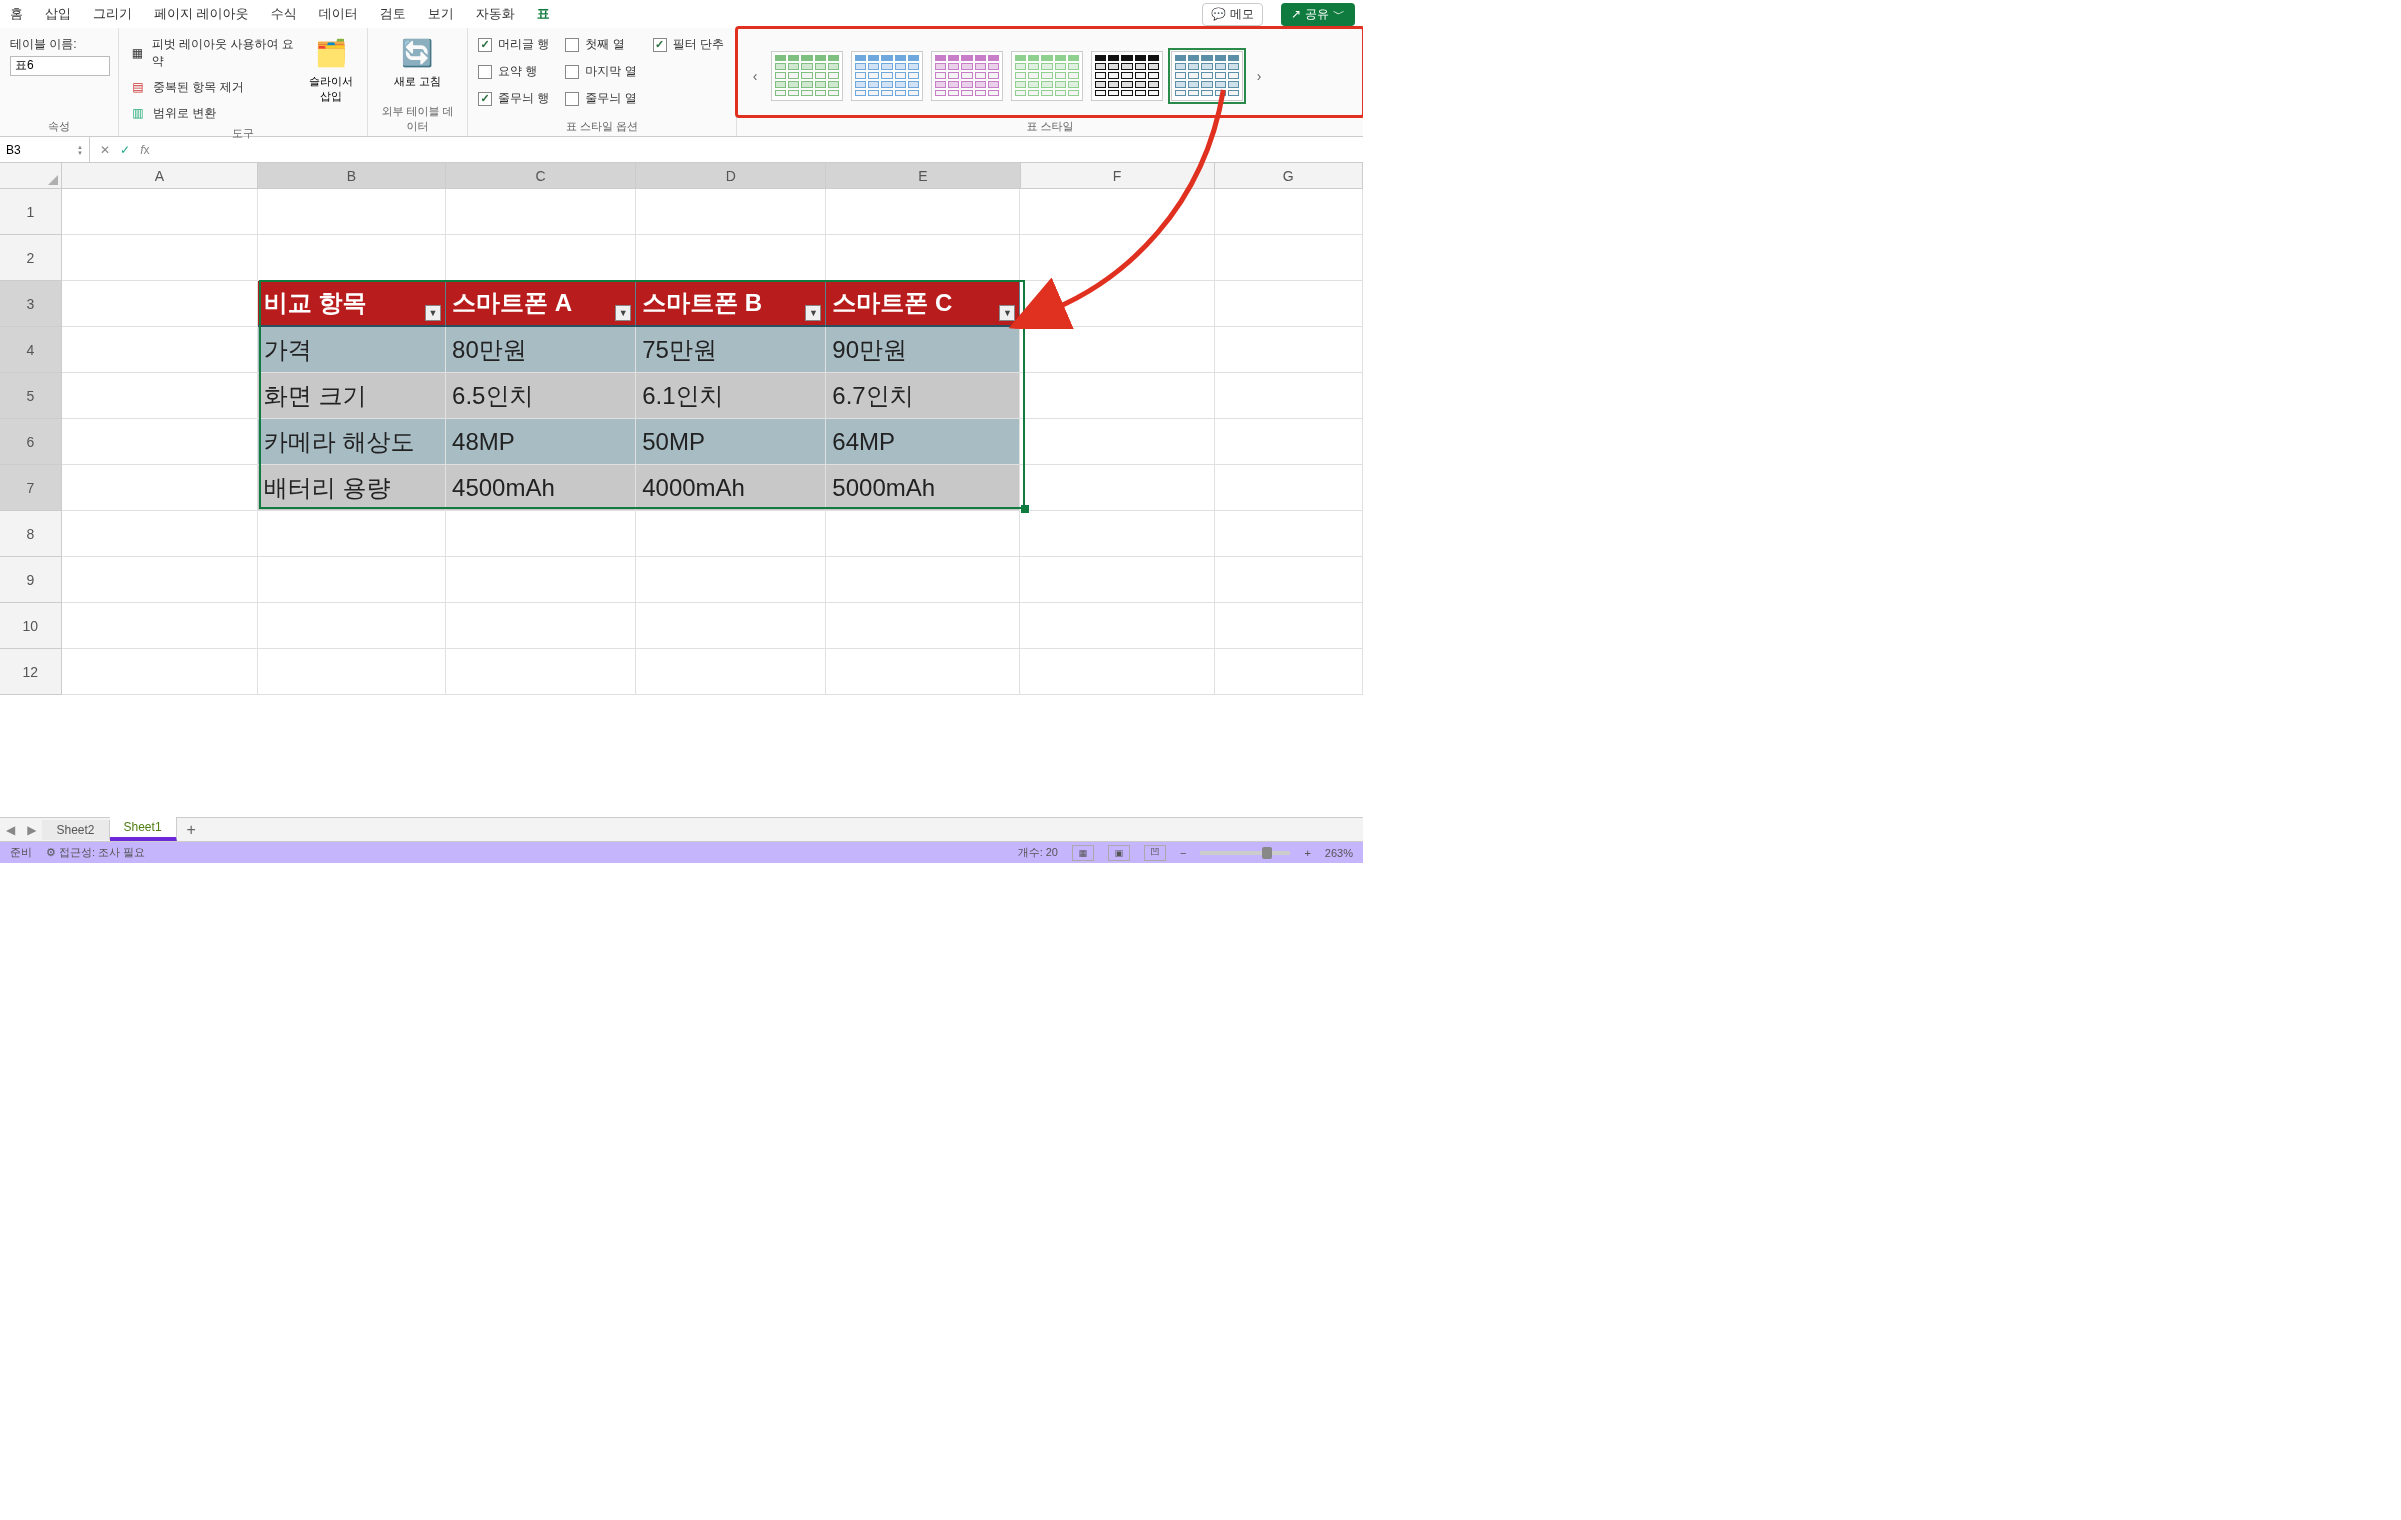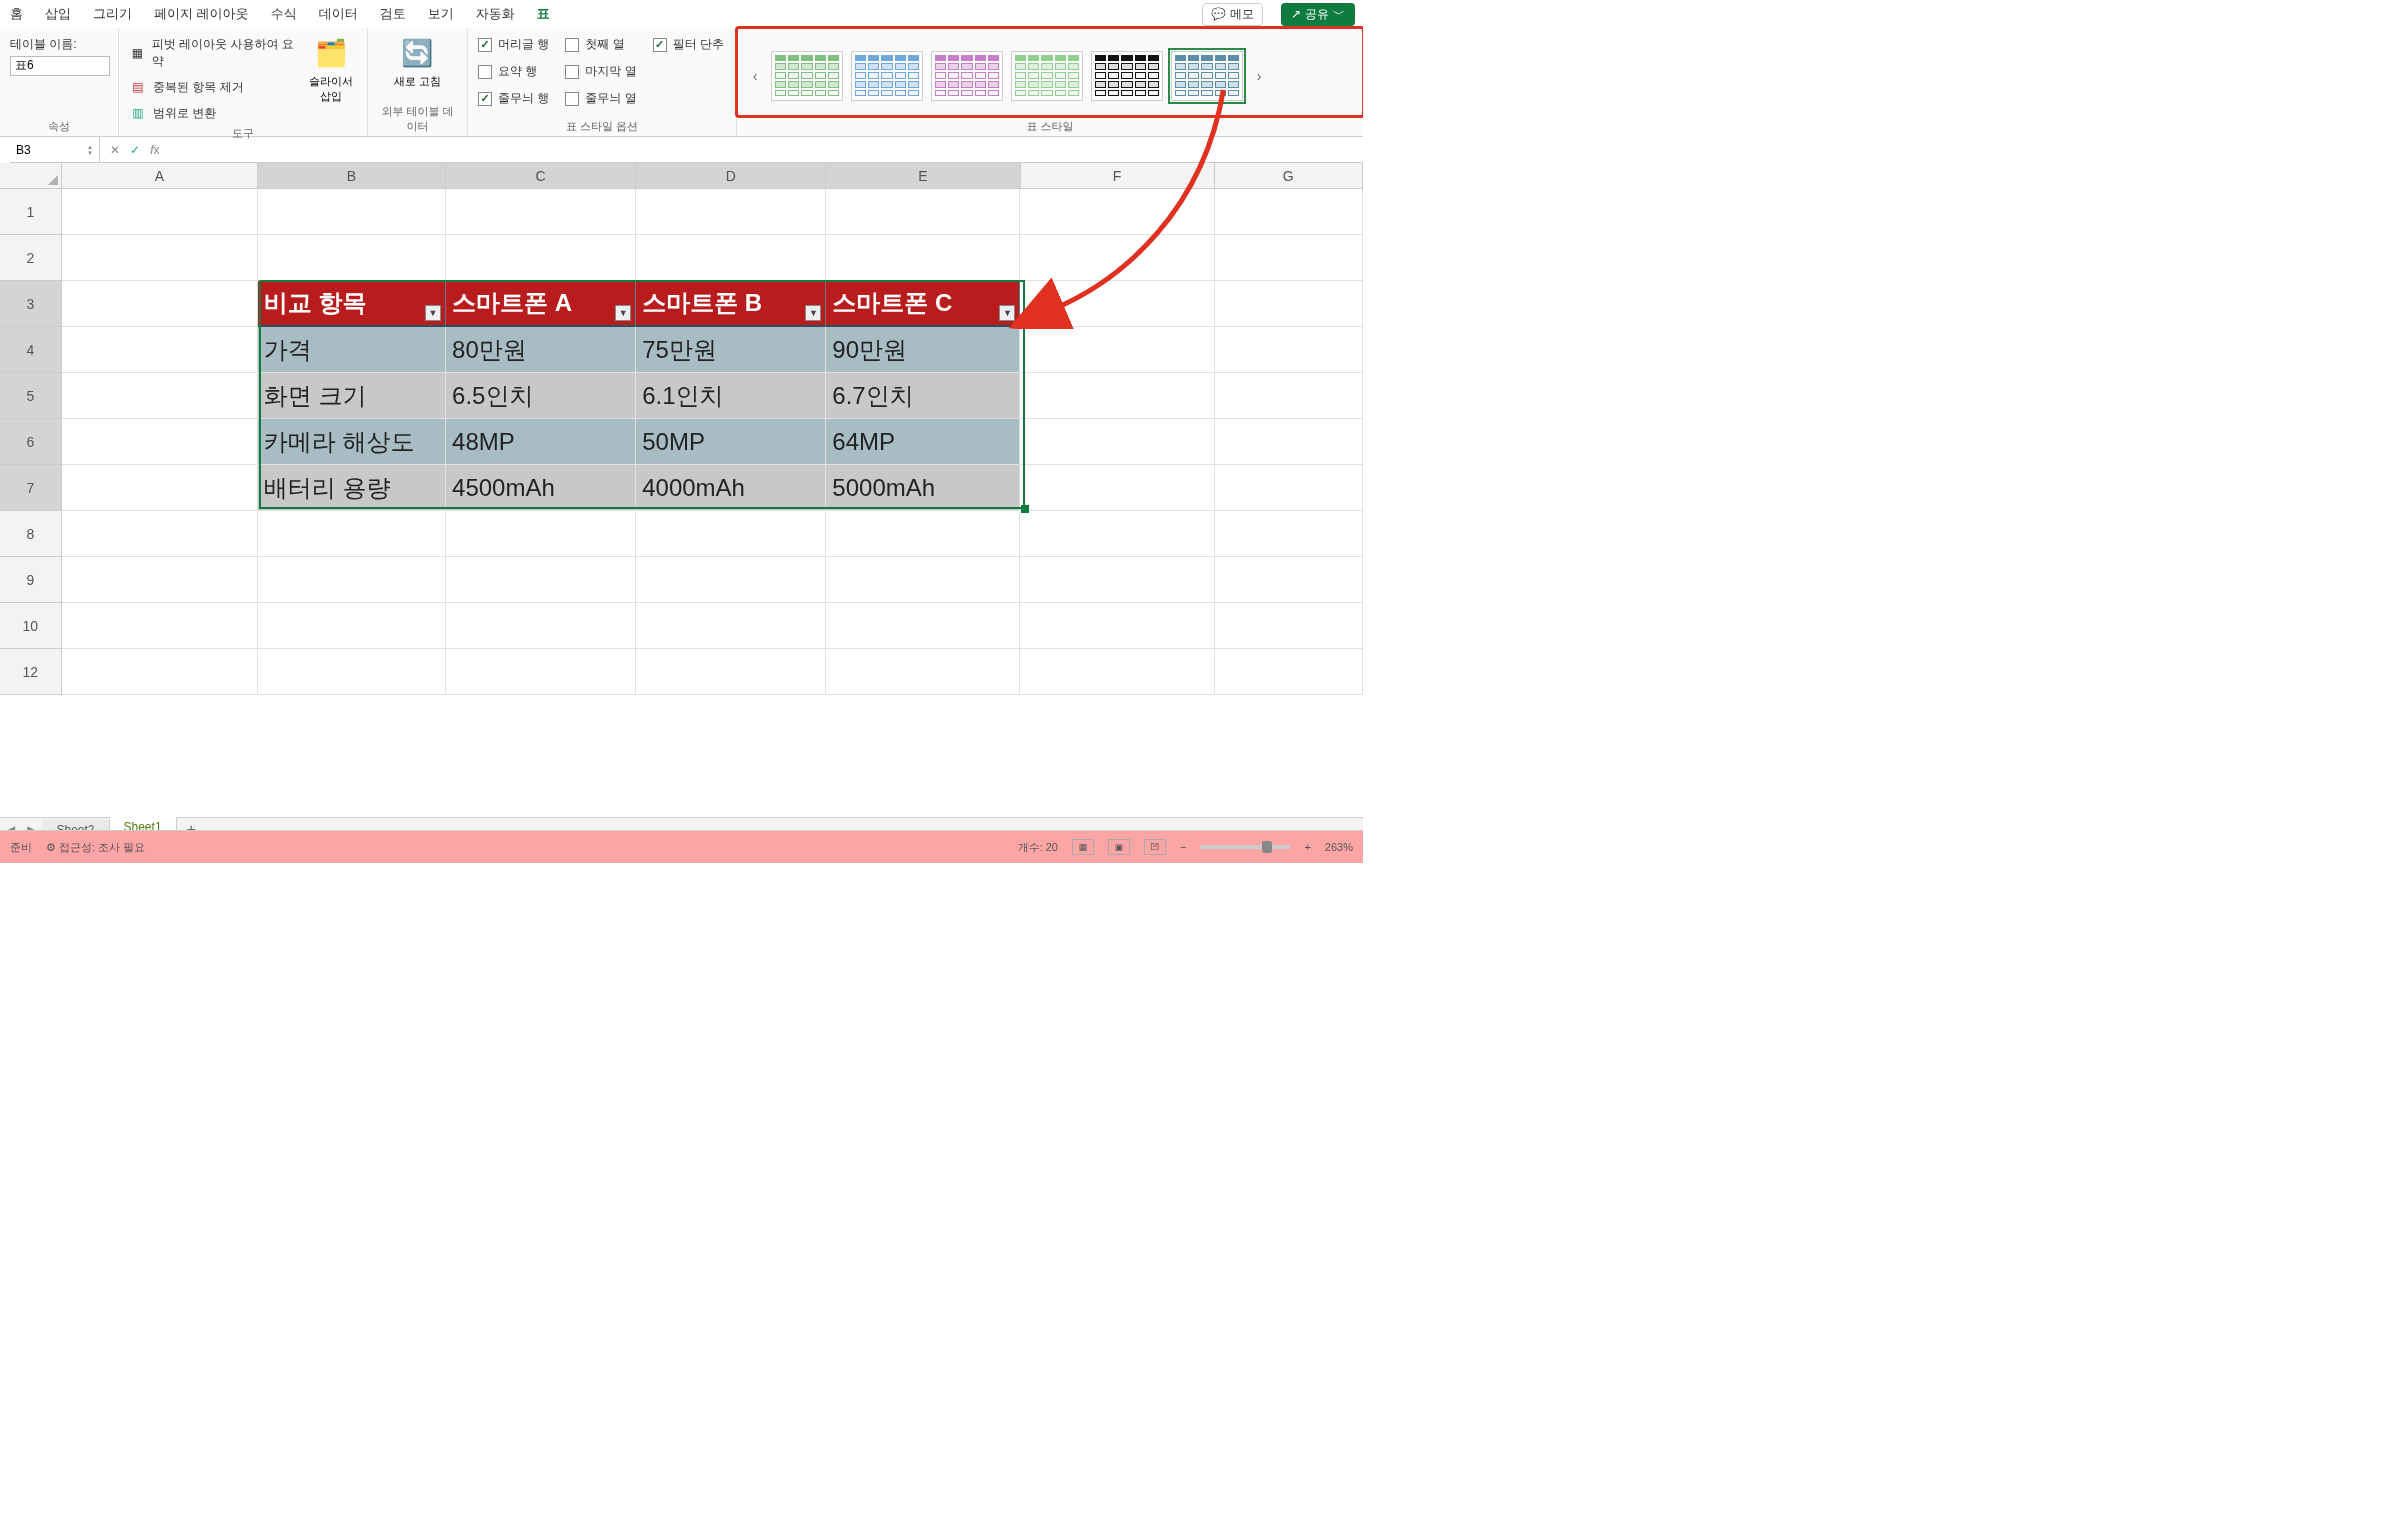--- a/index.html
+++ b/index.html
@@ -27,21 +27,21 @@
 .styles-gallery { position: relative; flex: 1; display: flex; flex-direction: column; padding: 6px 10px 2px; }
 .styles-row { display: flex; align-items: center; gap: 8px; flex:1; }
 .style-thumb { width: 72px; height: 50px; border: 1px solid #ccc; background:#fff; padding:3px; display:flex; flex-direction:column; gap:2px;}
 .style-thumb.selected { outline: 2px solid #2a8a4a; outline-offset: 1px; }
 .style-thumb .srow { flex:1; display:flex; gap:2px;}
 .style-thumb .scell { flex:1; }
 .nav-arrow { width: 16px; height: 50px; display:flex; align-items:center; justify-content:center; color:#666; font-size:14px; cursor:pointer;}
 .gallery-highlight { position:absolute; top:-2px; left:-2px; right:-2px; bottom:18px; border: 3px solid #e03020; border-radius:4px; pointer-events:none;}
 
 
-.fbar { display: flex; align-items: center; height: 26px; border-bottom: 1px solid #ccc; font-size: 12px; margin-left: 10px; }
+.fbar { display: flex; align-items: center; height: 26px; border-bottom: 1px solid #ccc; font-size: 12px; }
 .namebox { width: 90px; border-right: 1px solid #ccc; padding: 0 6px; display:flex; align-items:center; justify-content:space-between; height:100%;}
 .namebox .spin { display:flex; flex-direction:column; font-size:6px; line-height:6px; color:#888;}
 .fx-controls { display: flex; align-items: center; gap: 10px; padding: 0 10px; color: #888; }
 .fx-controls .fxi { cursor:pointer; }
 
 
 .grid-wrap { position: relative; height: 637px; overflow: hidden; }
 .col-headers { display: flex; position: sticky; top:0; background:#f3f3f3;}
 .corner { width: 62px; height: 26px; border-right: 1px solid #ccc; border-bottom: 1px solid #ccc; background:#f3f3f3; position:relative;}
 .corner::after{content:""; position:absolute; right:3px; bottom:3px; width:0;height:0;border-left:10px solid transparent; border-bottom:10px solid #b0b0b0;}
@@ -64,21 +64,21 @@
 .wA{width:197px;} .wB{width:189px;} .wC{width:191px;} .wD{width:191px;} .wE{width:195px;} .wF{width:195px;} .wG{width:149px;}
 
 
 .sheet-tabs { position:absolute; bottom:22px; left:0; right:0; height:24px; display:flex; align-items:center; border-top:1px solid #ccc; background:#f3f3f3; font-size:12px;}
 .sheet-tabs .navbtn { padding: 0 6px; color:#888;}
 .sheet-tab { padding: 3px 14px; border-right:1px solid #ccc; background:#eaeaea; color:#555;}
 .sheet-tab.active { background:#fff; color:#4d7c0f; border-bottom:5px solid #6d28d9;}
 .addsheet { padding: 0 10px; font-size:16px; color:#666;}
 
 
-.statusbar { position:absolute; bottom:0; left:0; right:0; height:22px; display:flex; align-items:center; background:#fca5a5; border-top:1px solid #ccc; font-size:11px; color:#555; padding: 16px 10px; gap:14px;}
+.statusbar { position:absolute; bottom:0; left:0; right:0; height:22px; display:flex; align-items:center; background:#c4b5fd; border-top:1px solid #ccc; font-size:11px; color:#555; padding: 5px 10px; gap:14px;}
 .statusbar .spacer{flex:1;}
 .viewbtn { width:22px;height:16px; border:1px solid #aaa; display:inline-flex; align-items:center; justify-content:center; font-size:9px;}
 .zoom-slider { width:90px; height:4px; background:#ccc; position:relative;}
 .zoom-slider .thumb{position:absolute; top:-4px; right:18px; width:10px; height:12px; background:#888; border-radius:2px;}
 
 
 .anno-svg { position:absolute; top:30px; left:746px; width:537px; height:299px; pointer-events:none; z-index:50;}
 
 .tn-input { border:1px solid #bbb; background:#fff; width:100px; padding:2px 4px; font-size:12px;}
 </style>

